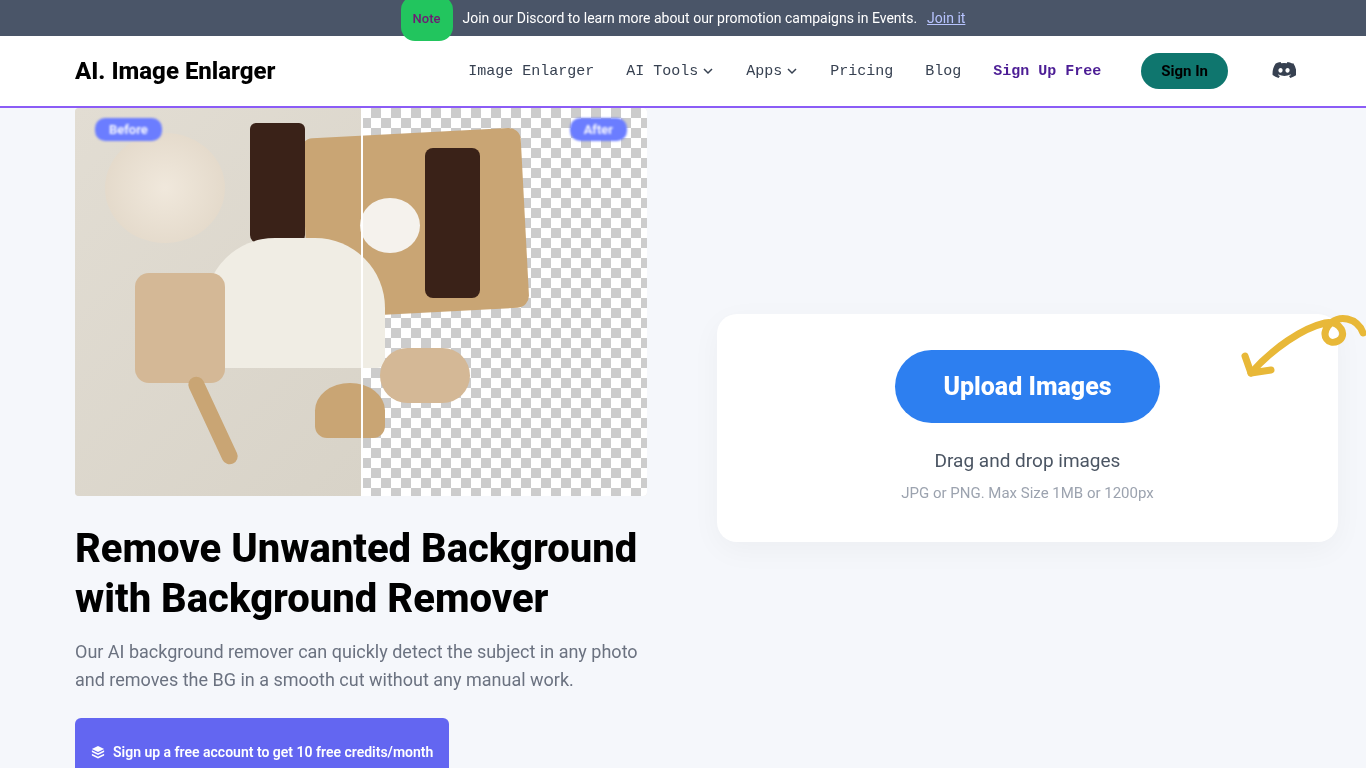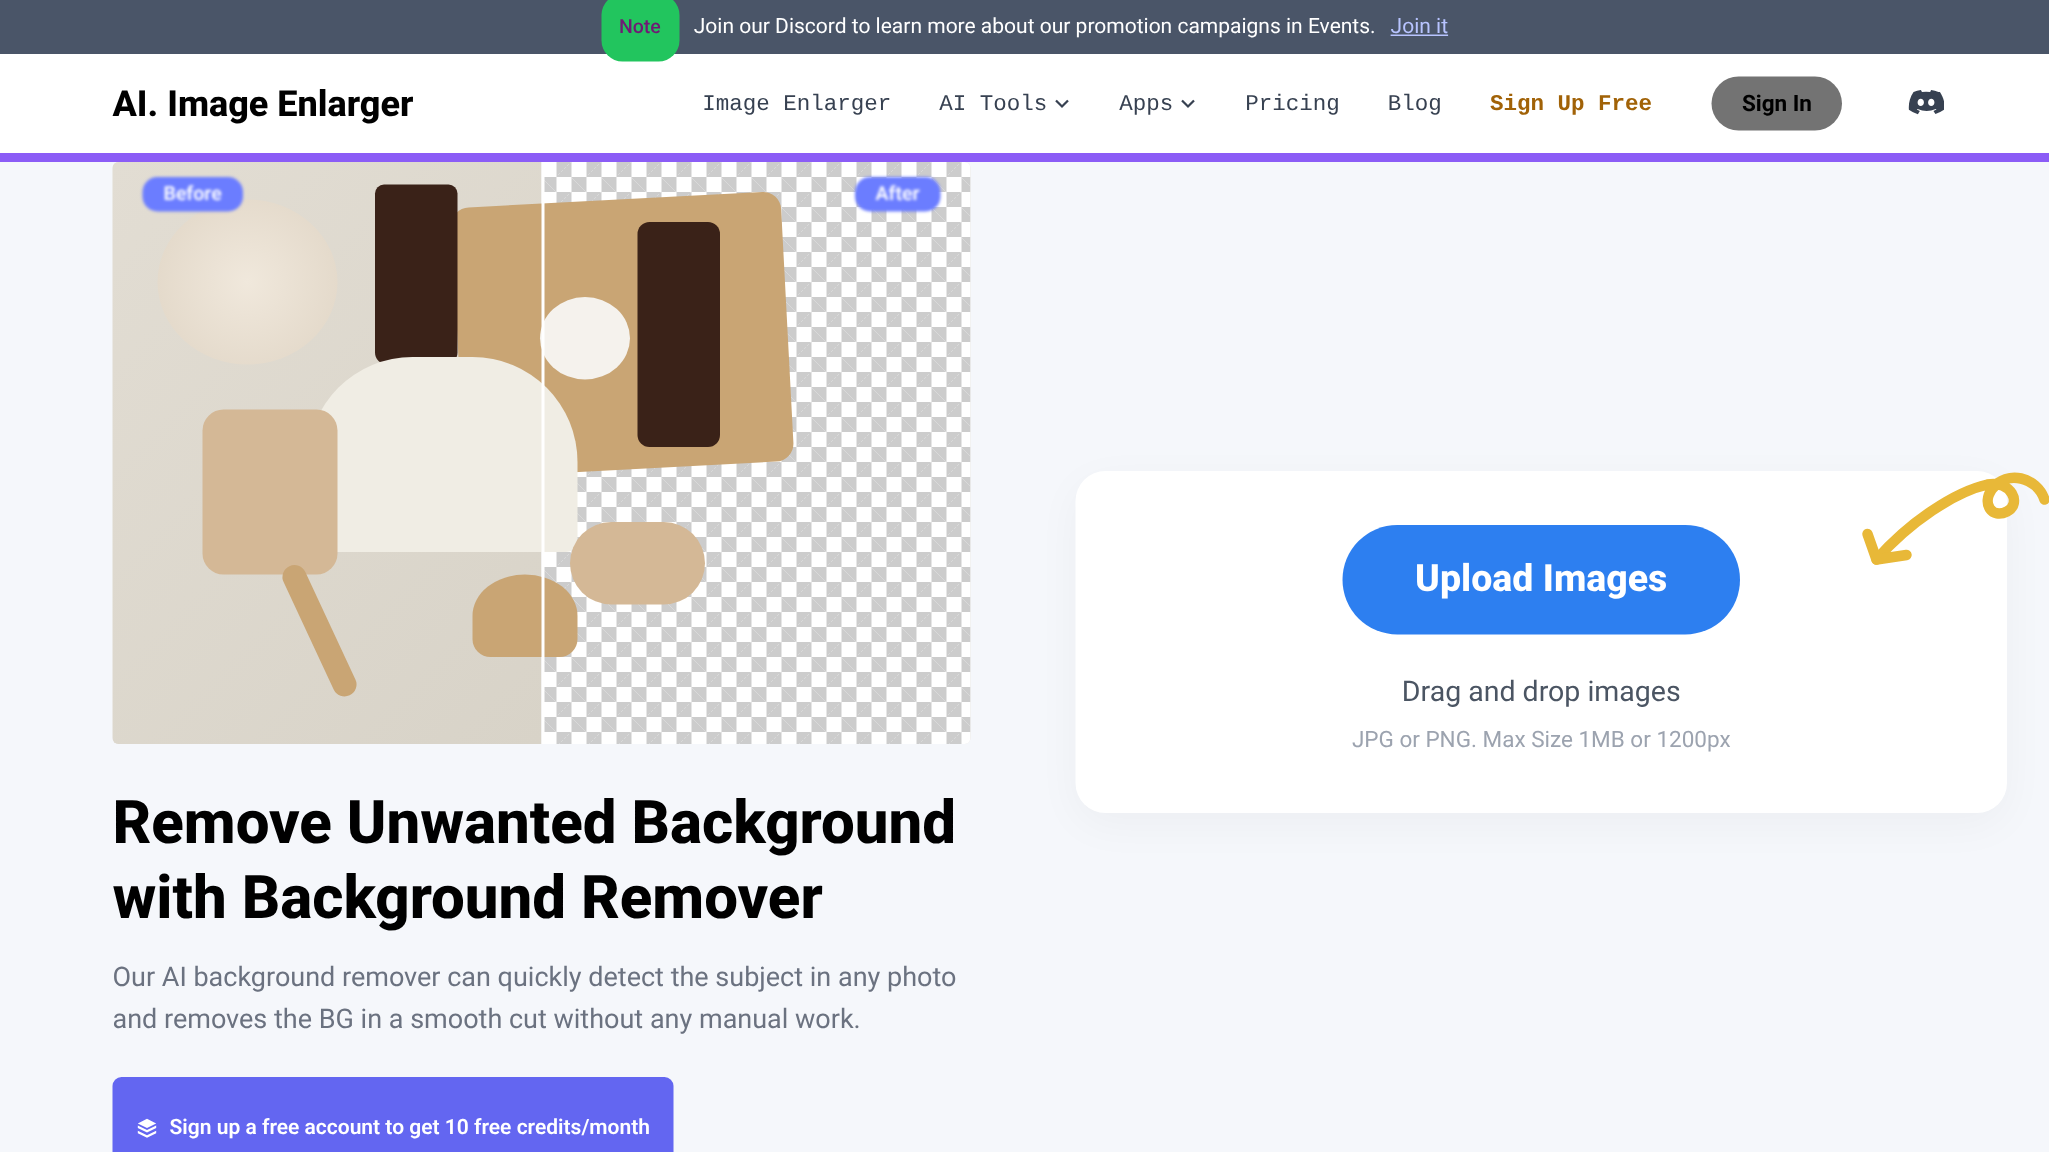--- a/index.html
+++ b/index.html
@@ -32,21 +32,21 @@
       color: #b8c4ff;
       text-decoration: underline;
       cursor: pointer;
     }
     .navbar {
       background: #fff;
       height: 72px;
       display: flex;
       align-items: center;
       padding: 0 70px 0 75px;
-      border-bottom: 6px solid #8b5cf6;
+      border-bottom: 2px solid #8b5cf6;
     }
     .logo {
       font-size: 24px;
       font-weight: 800;
       color: #000;
     }
     .nav-links {
       display: flex;
       align-items: center;
       gap: 32px;
@@ -54,23 +54,23 @@
       font-size: 15px;
     }
     .nav-link {
       color: #374151;
       cursor: pointer;
       display: flex;
       align-items: center;
       gap: 4px;
       font-family: Liberation Mono, monospace;
     }
-    .nav-link.bold { font-weight: 700; color: #a16207; }
+    .nav-link.bold { font-weight: 700; color: #4c1d95; }
     .signin-btn {
-      background: #737373;
+      background: #0f766e;
       color: #000;
       padding: 9px 20px;
       border-radius: 20px;
       font-weight: 700;
       font-size: 15px;
       cursor: pointer;
       margin-left: 8px;
     }
     .discord-icon {
       width: 24px;

